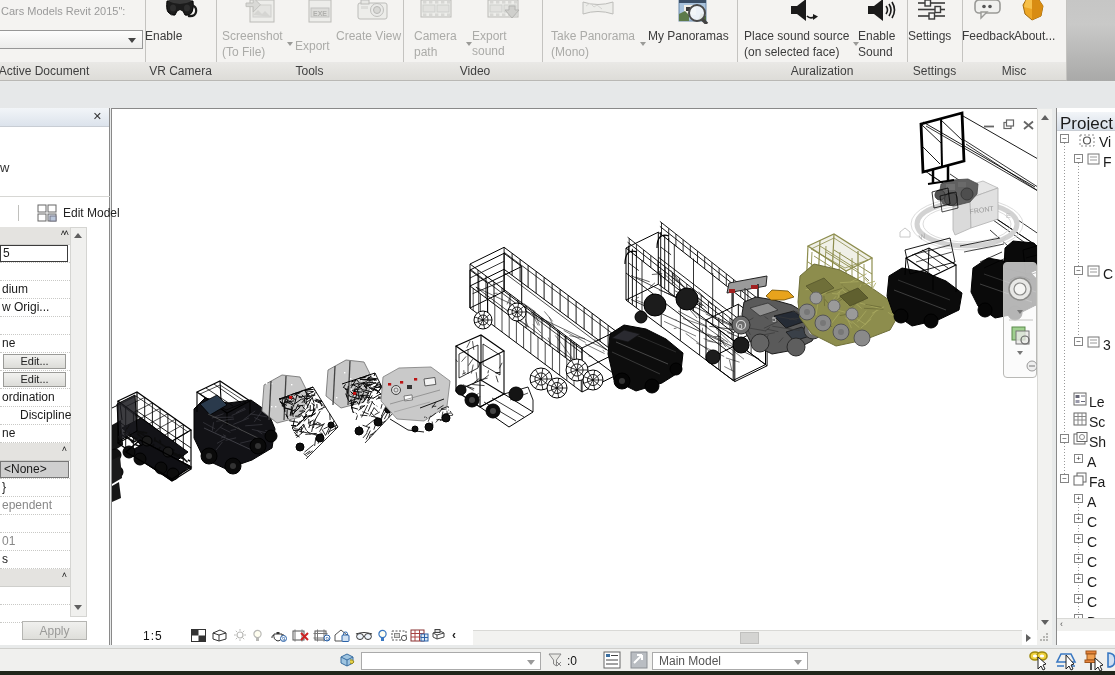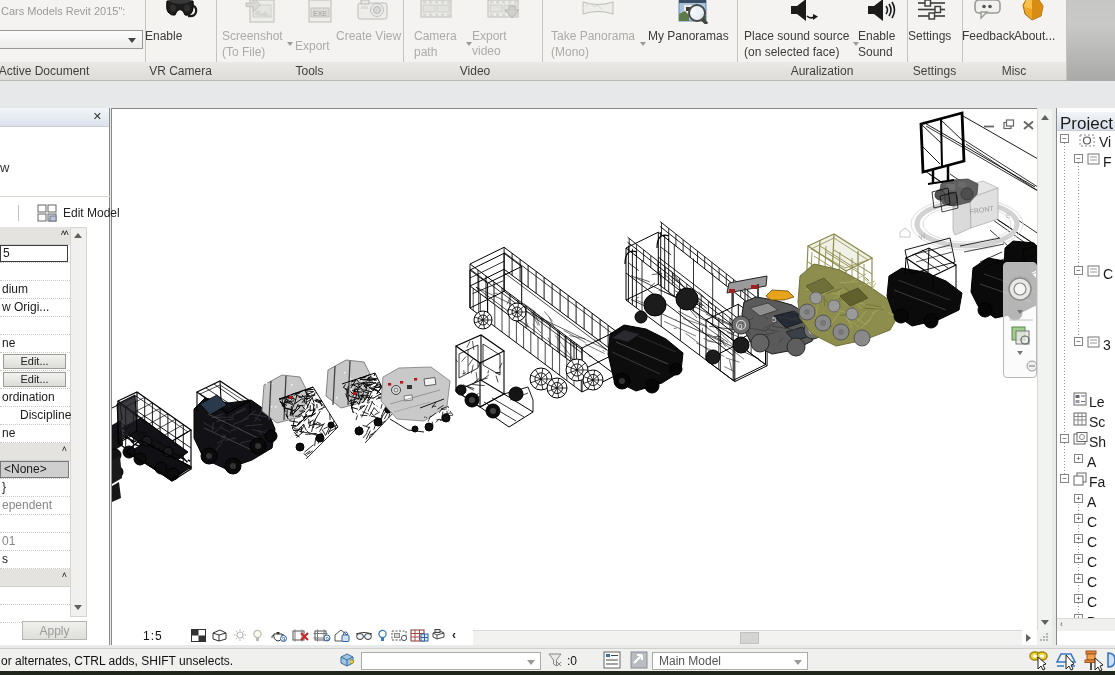--- a/index.html
+++ b/index.html
@@ -131,21 +131,21 @@
       <rect x="15" y="1" width="3.4" height="2.6" fill="#d7d7d4"></rect>
       <rect x="15" y="13.4" width="3.4" height="2.6" fill="#d7d7d4"></rect>
       <rect x="21" y="1" width="3.4" height="2.6" fill="#d7d7d4"></rect>
       <rect x="21" y="13.4" width="3.4" height="2.6" fill="#d7d7d4"></rect>
       <rect x="27" y="1" width="3.4" height="2.6" fill="#d7d7d4"></rect>
       <rect x="27" y="13.4" width="3.4" height="2.6" fill="#d7d7d4"></rect>
       <rect x="3" y="5" width="12" height="7" fill="#e2e2df" stroke="#cecfcc"></rect>
       <rect x="17" y="5" width="12" height="7" fill="#e2e2df" stroke="#cecfcc"></rect>
       <path d="M22 6 L28 6 L28 10 L32 10 L25 18 L18 10 L22 10 Z" fill="#cfcfcc" stroke="#b5b5b2"></path>
     </svg>
-    <div class="btxt off" style="left:472px;width:66px;top:29px">Export video</div>
+    <div class="btxt off" style="left:472px;width:66px;top:29px">Export sound</div>
     <svg class="icn" style="left:582px;top:0px" width="32" height="18" viewBox="0 0 32 18">
       <path d="M1 2 Q16 7 31 2 L31 14 Q16 9 1 14 Z" fill="#ededea" stroke="#bcbcb9"></path>
       <path d="M4 6 l4 -3 l4 4 l3 -2 l5 4" fill="none" stroke="#d4d4d1"></path>
     </svg>
     <div class="btxt off" style="left:551px;width:92px;top:29px">Take Panorama</div>
     <div class="btxt off" style="left:551px;width:92px;top:45px">(Mono)</div>
     <div class="drop" style="left:640px;top:42px"></div>
     <svg class="icn" style="left:677px;top:0px" width="32" height="24" viewBox="0 0 32 24">
       <rect x="2" y="0" width="27" height="21" fill="#a8c2dc" stroke="#6a89aa"></rect>
       <rect x="2" y="0" width="27" height="3" fill="#3a4e66"></rect>
@@ -1473,21 +1473,20 @@
     <div class="ttxt" style="left:30px;top:466px">C</div>
     <div class="tnode" style="left:17px;top:486px">+</div>
     <div class="ttxt" style="left:30px;top:486px">C</div>
     <div class="tnode" style="left:17px;top:506px">+</div>
     <div class="ttxt" style="left:30px;top:506px">D</div>
     <div id="brScroll">
       <span style="position:absolute;left:3px;top:0px;font-size:9px;color:#555">‹</span>
     </div>
   </div>
 <div id="statusbar">
-    <span style="position:absolute;left:1px;top:5px;font-size:12px;color:#111">or alternates, CTRL adds, SHIFT unselects.</span>
     <svg style="position:absolute;left:338px;top:2px" width="19" height="19" viewBox="0 0 19 19">
       <path d="M3 6 L9 3 L15 6 L15 12 L9 15 L3 12 Z" fill="#9ec4e0" stroke="#3a6ea0"></path>
       <path d="M3 6 L9 9 L15 6 M9 9 L9 15" fill="none" stroke="#3a6ea0"></path>
       <path d="M12 9 q3 -1 4 2 q-2 3 -4 1" fill="#e8d44a" stroke="#998a20"></path>
     </svg>
     <div class="combo" style="left:361px;top:3px;width:180px">
       <span class="cmbarr" style="right:5px;top:7px;border-top-color:#9a9a9a"></span>
     </div>
     <svg style="position:absolute;left:547px;top:3px" width="17" height="17" viewBox="0 0 17 17">
       <path d="M2 2 L14 2 L9.5 8 L9.5 14 L6.5 12 L6.5 8 Z" fill="#e8e8e4" stroke="#888"></path>

